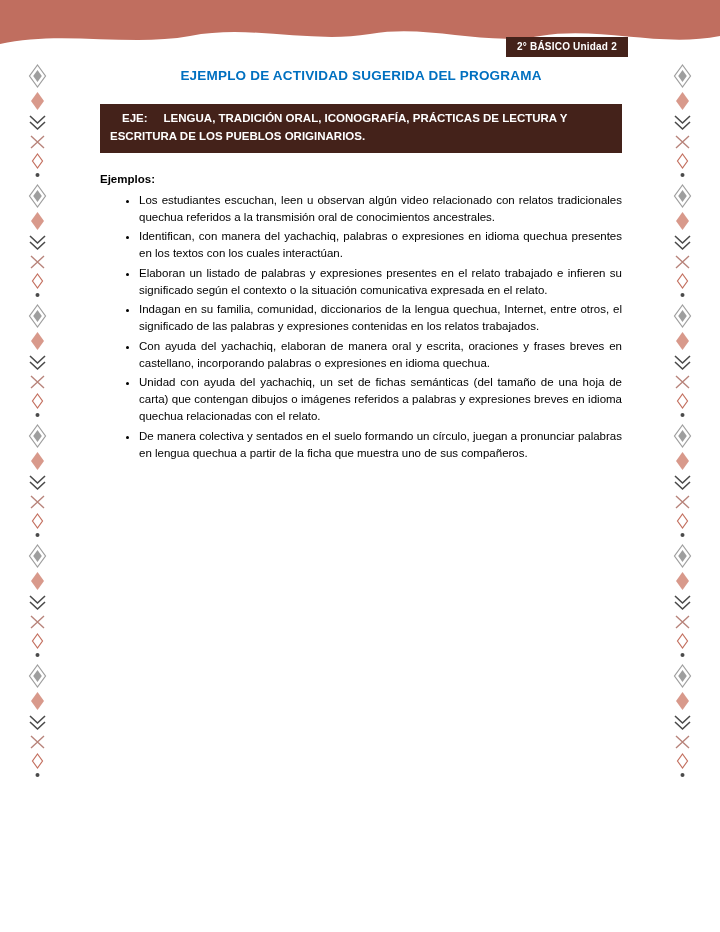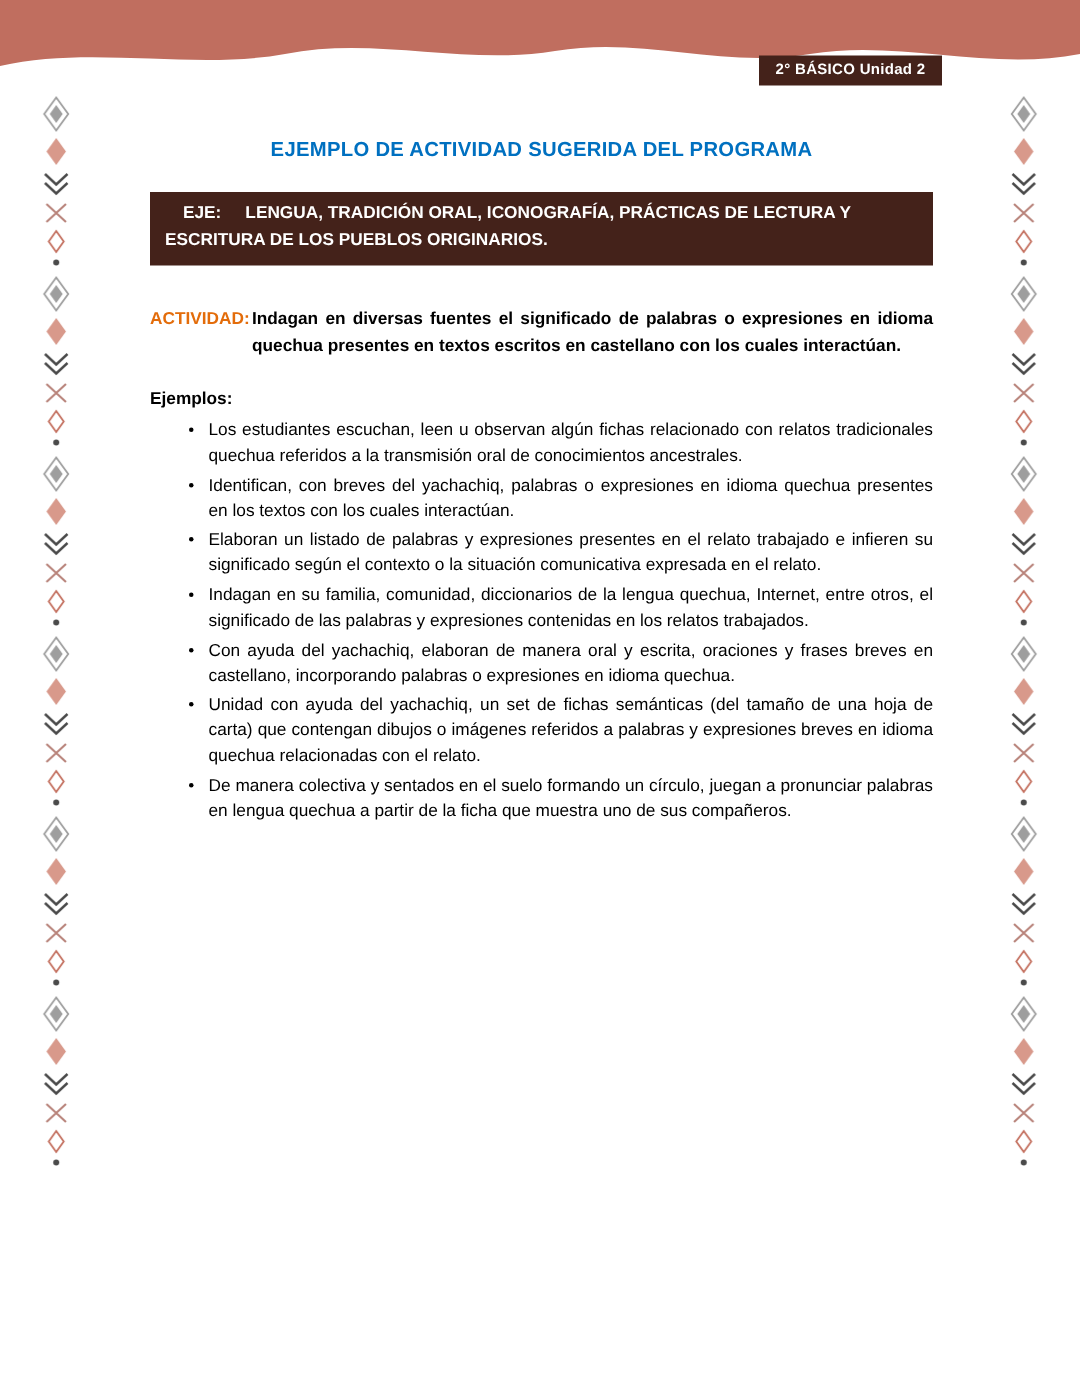--- a/index.html
+++ b/index.html
@@ -24,21 +24,21 @@
     text-align:center; line-height:20px;
     letter-spacing:.2px;
   }
 
   
   .strip { position:absolute; top:62px; width:21px; height:781px; }
   .strip.left  { left:27px; }
   .strip.right { left:672px; }
 
   
-  .content { position:absolute; left:100px; top:92px; width:522px; }
+  .content { position:absolute; left:100px; top:68px; width:522px; }
 
   .doc-title {
     color: var(--heading-blue, #0070c0);
     font-size:13.5px; font-weight:bold; text-align:center; letter-spacing:.2px;
   }
 
   .eje-box {
     margin-top:21px;
     background: var(--eje-bg, #44221a);
     color:#fff; font-weight:bold; font-size:11.5px; line-height:1.55;
@@ -124,29 +124,26 @@
 
   <div class="content">
 
     <div class="doc-title">EJEMPLO DE ACTIVIDAD SUGERIDA DEL PROGRAMA</div>
 
     <div class="eje-box">
       <span class="eje-label">EJE:</span><span>LENGUA, TRADICIÓN ORAL, ICONOGRAFÍA, PRÁCTICAS DE LECTURA Y ESCRITURA DE LOS PUEBLOS ORIGINARIOS.</span>
     </div>
 
 
-    <div class="activity">
-      <span class="activity-label">ACTIVIDAD:</span><span>Indagan en diversas fuentes el significado de palabras o expresiones en idioma quechua presentes en textos escritos en castellano con los cuales interactúan.</span>
-    </div>
 
     <div class="examples-heading">Ejemplos:</div>
 
     <ul class="examples-list">
-        <li><span>Los estudiantes escuchan, leen u observan algún fichas relacionado con relatos tradicionales quechua referidos a la transmisión oral de conocimientos ancestrales.</span></li>
-        <li><span>Identifican, con breves del </span><b>yachachiq</b><span>, palabras o expresiones en idioma quechua presentes en los textos con los cuales interactúan.</span></li>
+        <li><span>Los estudiantes escuchan, leen u observan algún video relacionado con relatos tradicionales quechua referidos a la transmisión oral de conocimientos ancestrales.</span></li>
+        <li><span>Identifican, con manera del </span><b>yachachiq</b><span>, palabras o expresiones en idioma quechua presentes en los textos con los cuales interactúan.</span></li>
         <li><span>Elaboran un listado de palabras y expresiones presentes en el relato trabajado e infieren su significado según el contexto o la situación comunicativa expresada en el relato.</span></li>
         <li><span>Indagan en su familia, comunidad, diccionarios de la lengua quechua, Internet, entre otros, el significado de las palabras y expresiones contenidas en los relatos trabajados.</span></li>
         <li><span>Con ayuda del </span><b>yachachiq</b><span>, elaboran de manera oral y escrita, oraciones y frases breves en castellano, incorporando palabras o expresiones en idioma quechua.</span></li>
         <li><span>Unidad con ayuda del </span><b>yachachiq</b><span>, un set de fichas semánticas (del tamaño de una hoja de carta) que contengan dibujos o imágenes referidos a palabras y expresiones breves en idioma quechua relacionadas con el relato.</span></li>
         <li><span>De manera colectiva y sentados en el suelo formando un círculo, juegan a pronunciar palabras en lengua quechua a partir de la ficha que muestra uno de sus compañeros.</span></li>
       </ul>
 
   </div>
 
   <div class="footer-band">

